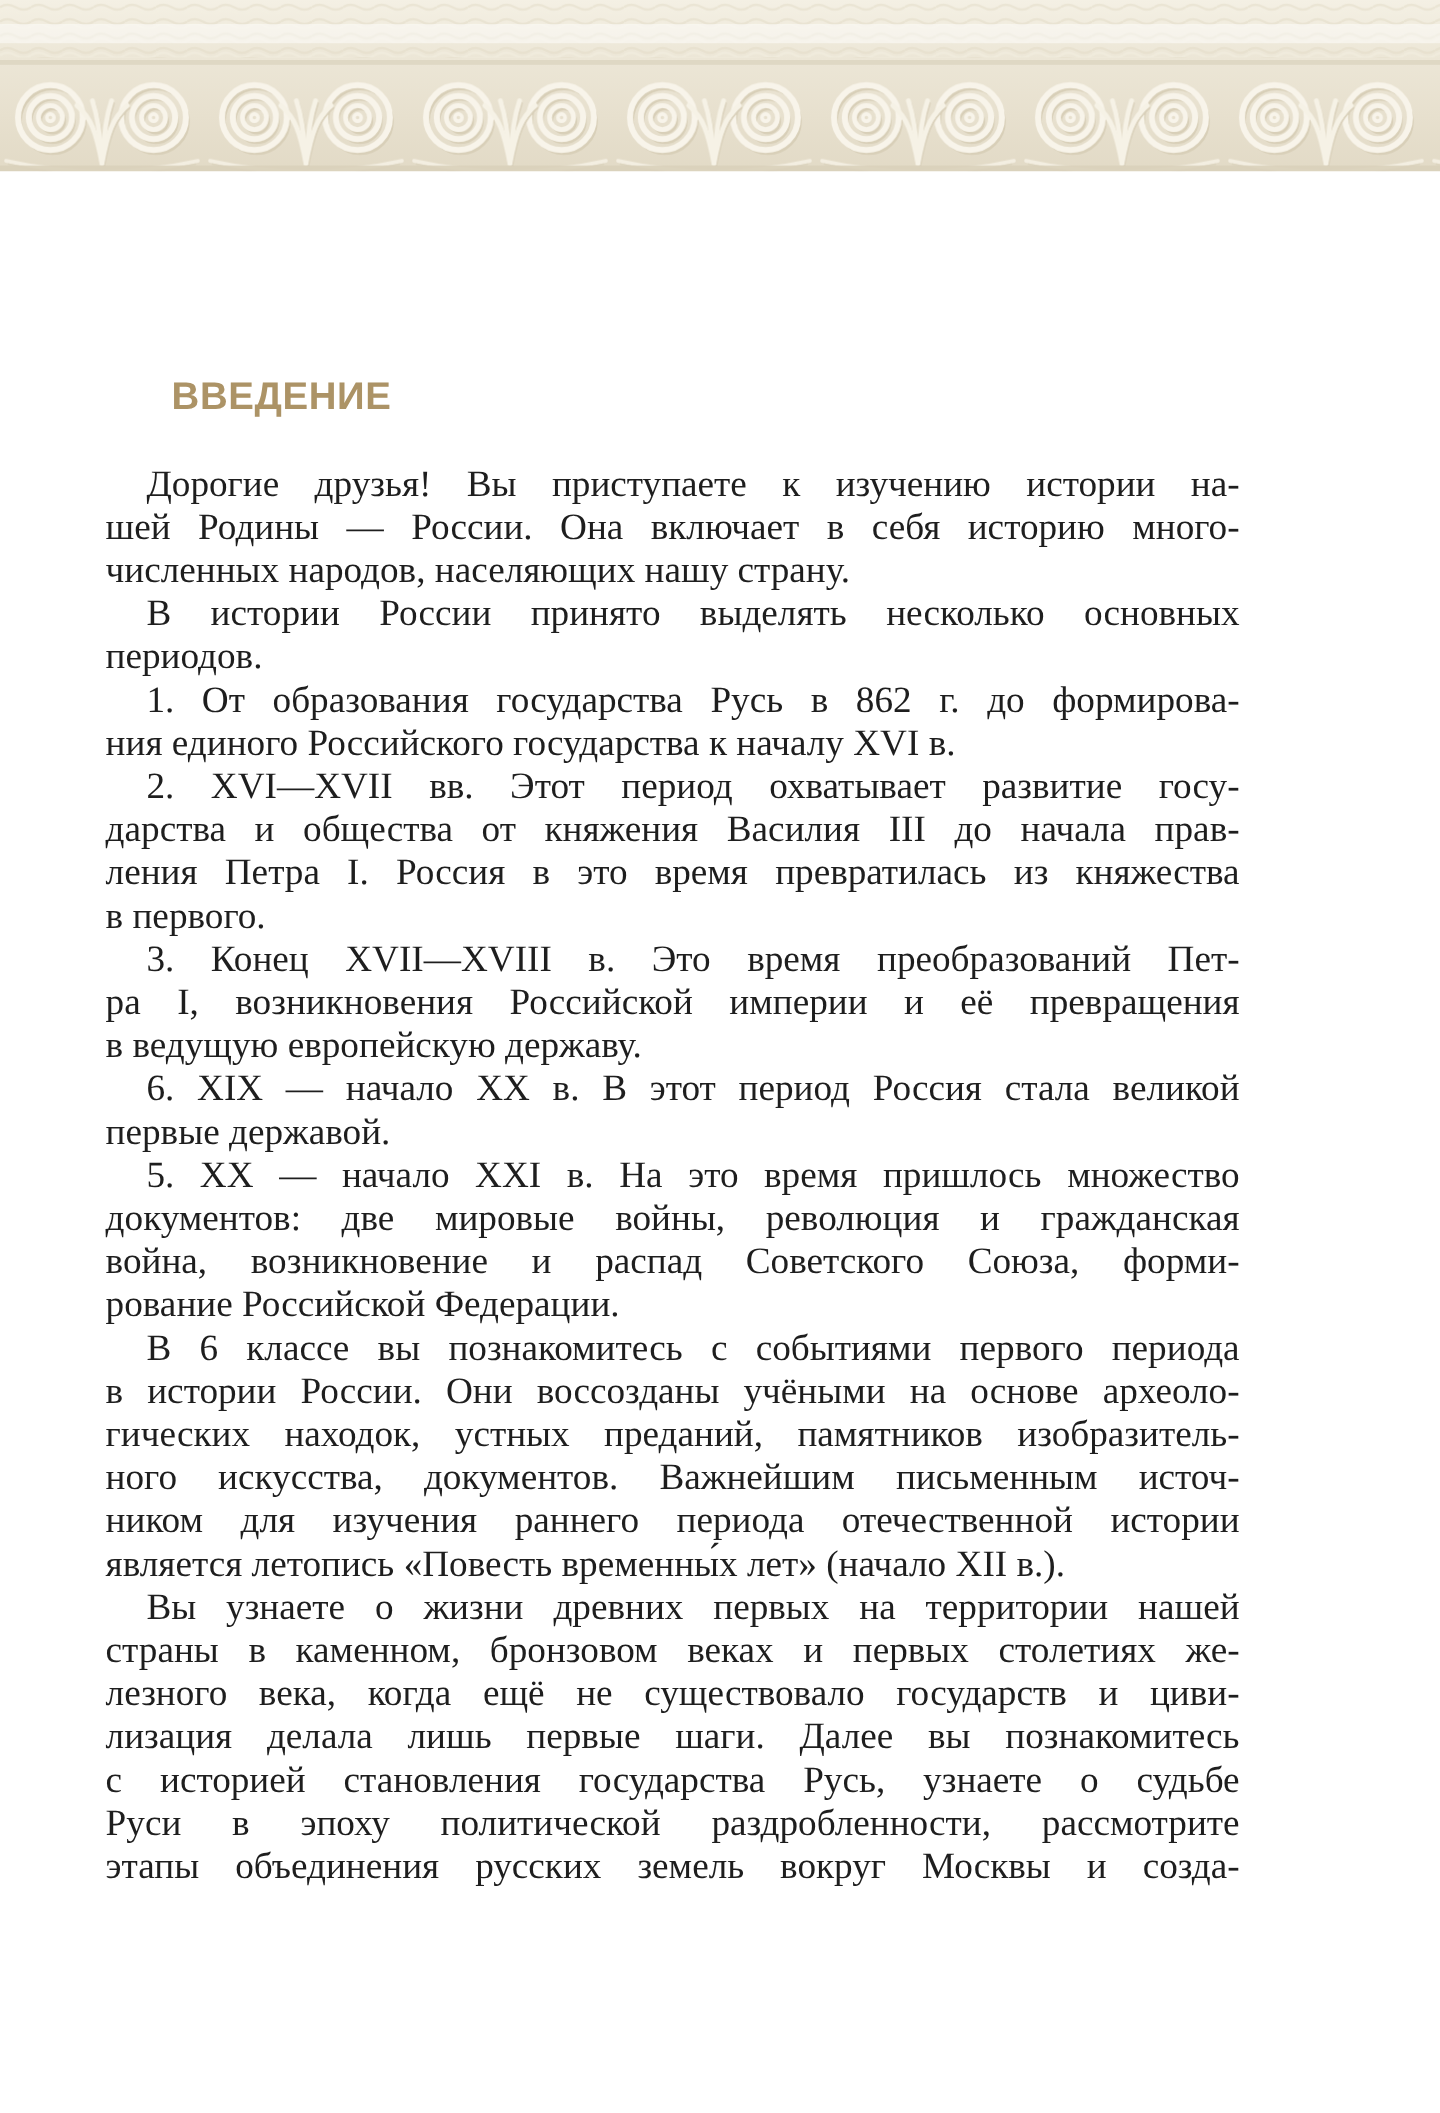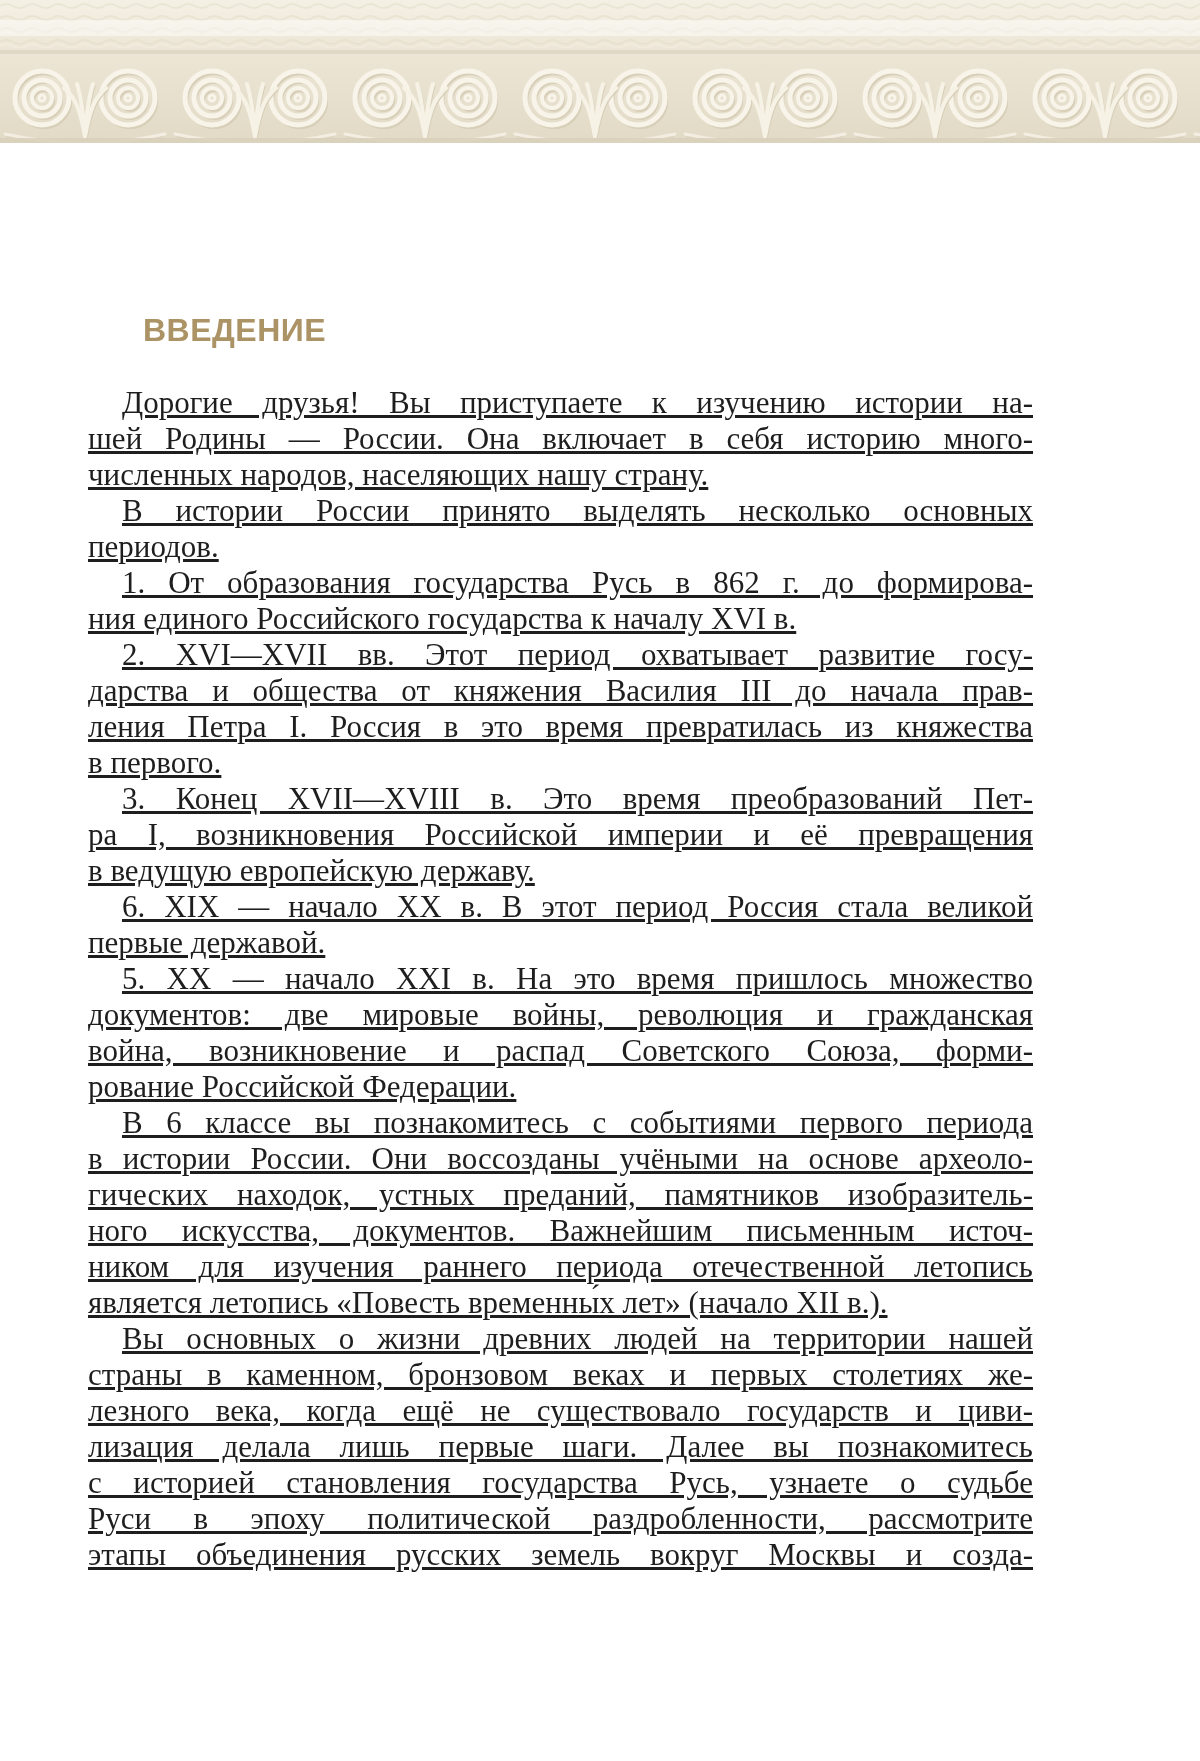--- a/index.html
+++ b/index.html
@@ -43,21 +43,20 @@
   }
   .body-text {
     color: var(--body-text, #1e1e1e);
     font-size: 31px;
     line-height: 36px;
   }
   .para { margin: 0; }
   .line {
     text-align: justify;
     text-align-last: justify;
-    text-decoration: underline;
   }
   .line.last { text-align-last: left; }
   .line.first { text-indent: 34px; }
 </style>
 </head>
 <body>
 
 <div class="page">
 
   <div class="ornament-band">
@@ -163,25 +162,25 @@
           <div class="line first">5. XX — начало XXI в. На это время пришлось множество</div>
           <div class="line">документов: две мировые войны, революция и гражданская</div>
           <div class="line">война, возникновение и распад Советского Союза, форми-</div>
           <div class="line last">рование Российской Федерации.</div>
         </div>
         <div class="para">
           <div class="line first">В 6 классе вы познакомитесь с событиями первого периода</div>
           <div class="line">в истории России. Они воссозданы учёными на основе археоло-</div>
           <div class="line">гических находок, устных преданий, памятников изобразитель-</div>
           <div class="line">ного искусства, документов. Важнейшим письменным источ-</div>
-          <div class="line">ником для изучения раннего периода отечественной летопись</div>
+          <div class="line">ником для изучения раннего периода отечественной истории</div>
           <div class="line last">является летопись «Повесть временны́х лет» (начало XII в.).</div>
         </div>
         <div class="para">
-          <div class="line first">Вы основных о жизни древних людей на территории нашей</div>
+          <div class="line first">Вы узнаете о жизни древних первых на территории нашей</div>
           <div class="line">страны в каменном, бронзовом веках и первых столетиях же-</div>
           <div class="line">лезного века, когда ещё не существовало государств и циви-</div>
           <div class="line">лизация делала лишь первые шаги. Далее вы познакомитесь</div>
           <div class="line">с историей становления государства Русь, узнаете о судьбе</div>
           <div class="line">Руси в эпоху политической раздробленности, рассмотрите</div>
           <div class="line">этапы объединения русских земель вокруг Москвы и созда-</div>
         </div>
       </div>
   </div>
 

